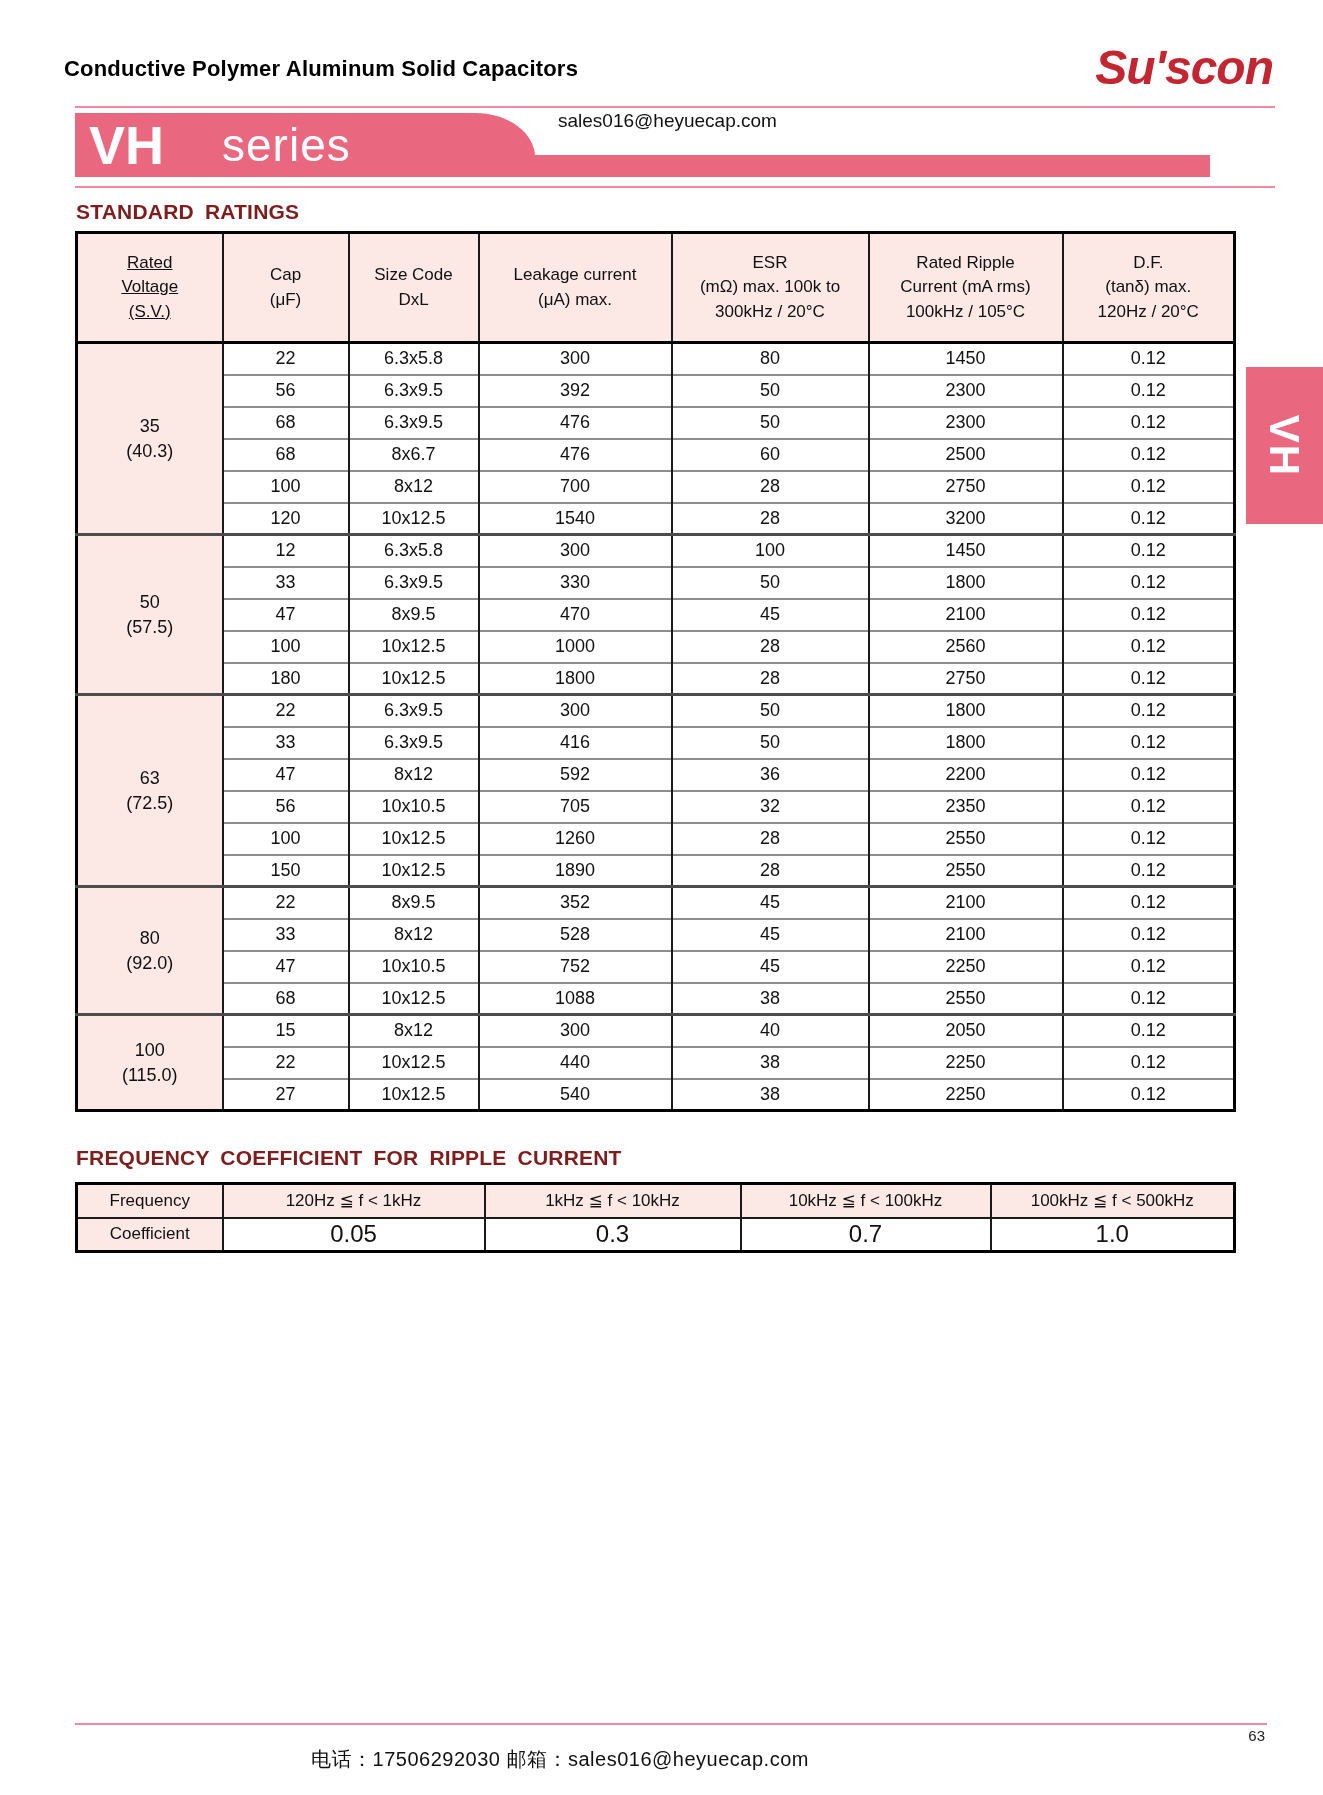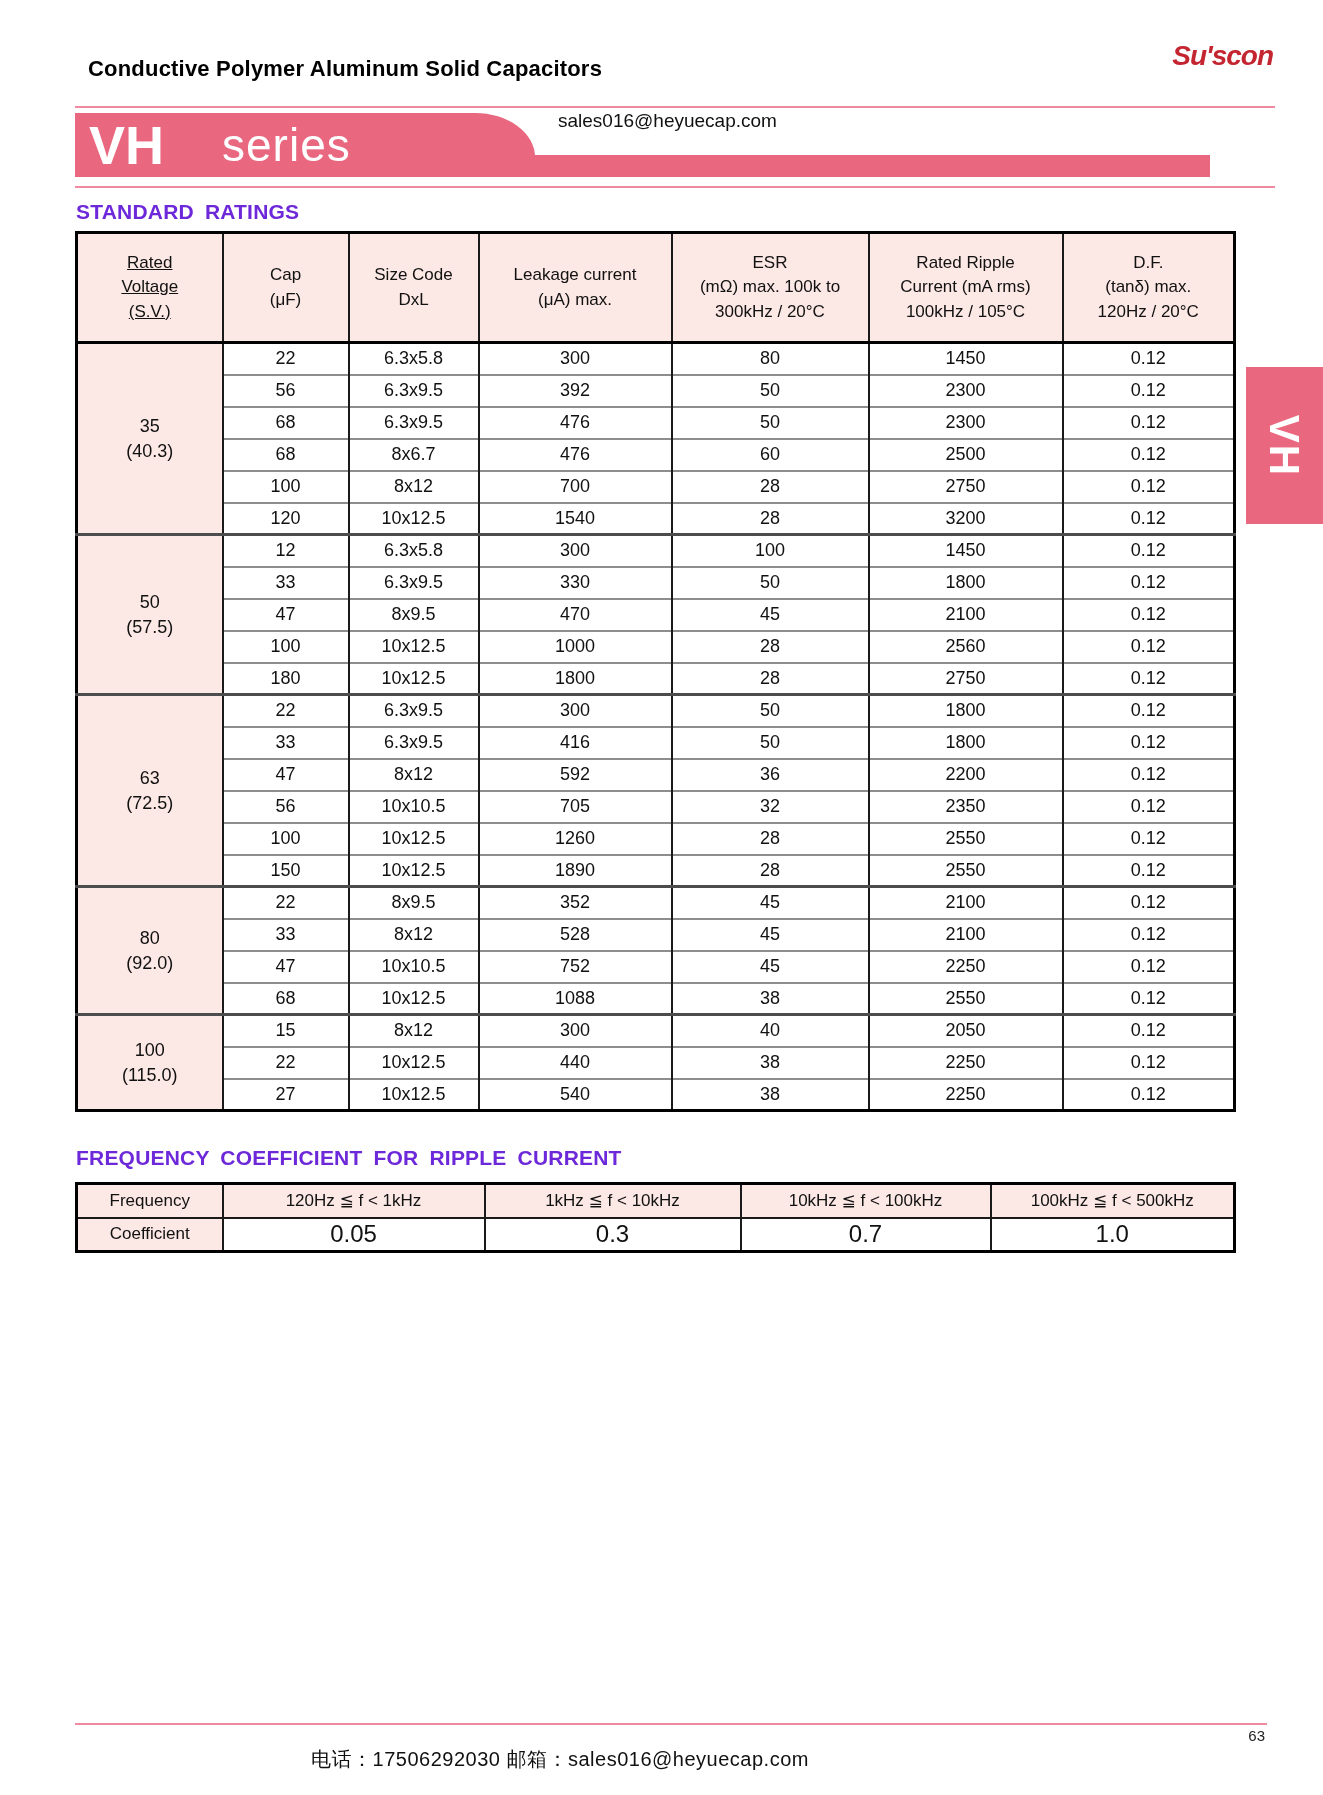--- a/index.html
+++ b/index.html
@@ -10,35 +10,35 @@
     --border-dark:#1a1a1a;
     --row-line:#8d8d8d;
     --group-line:#4c4c4c;
   }
   *{margin:0;padding:0;box-sizing:border-box;}
   html,body{background:#fff;}
   body{font-family:"Liberation Sans","DejaVu Sans",sans-serif;color:#111;}
   #page{position:relative;width:1323px;height:1795px;background:#ffffff;overflow:hidden;}
 
   
-  .doc-title{position:absolute;left:88px;top:56px;font-size:22px;font-weight:700;letter-spacing:.2px;color:#000;}
-  .brand{position:absolute;right:50px;top:40px;font-size:28px;font-weight:700;font-style:italic;color:var(--brand-red);letter-spacing:-1px;}
+  .doc-title{position:absolute;left:64px;top:56px;font-size:22px;font-weight:700;letter-spacing:.2px;color:#000;}
+  .brand{position:absolute;right:50px;top:40px;font-size:48px;font-weight:700;font-style:italic;color:var(--brand-red);letter-spacing:-1px;}
   .rule{position:absolute;left:75px;width:1200px;height:2px;background:var(--rule-pink);}
   .rule-1{top:106px;}
   .rule-2{top:186px;}
 
   .banner-block{position:absolute;left:75px;top:113px;width:460px;height:64px;background:var(--banner-pink);
     border-top-right-radius:60px 44px;display:flex;align-items:center;}
   .banner-strip{position:absolute;left:75px;top:155px;width:1135px;height:22px;background:var(--banner-pink);}
   .series-code{color:#fff;font-size:54px;font-weight:700;line-height:1;margin-left:14px;letter-spacing:0;}
   .series-word{color:#fff;font-size:46px;font-weight:400;line-height:1;margin-left:58px;letter-spacing:1px;}
   .banner-email{position:absolute;left:558px;top:110px;font-size:19px;color:#111;}
 
   
-  .section-heading{position:absolute;left:76px;font-size:21px;font-weight:800;color:#6d28d9;word-spacing:5px;letter-spacing:.2px;}
+  .section-heading{position:absolute;left:76px;font-size:21px;font-weight:800;color:#7f1d1d;word-spacing:5px;letter-spacing:.2px;}
   .h-ratings{top:200px;}
   .h-freq{top:1146px;}
 
   
   table{border-collapse:collapse;table-layout:fixed;background:#fff;}
   .ratings-table{position:absolute;left:75px;top:231px;width:1158px;border:3px solid #000;}
   .ratings-table th{background:var(--light-pink);font-size:17px;font-weight:400;height:110px;
     text-align:center;vertical-align:middle;white-space:pre-line;line-height:1.45;
     border-bottom:3px solid #000;border-left:2px solid var(--border-dark);padding:2px;}
   .ratings-table th:first-child{border-left:none;text-decoration:underline;}

